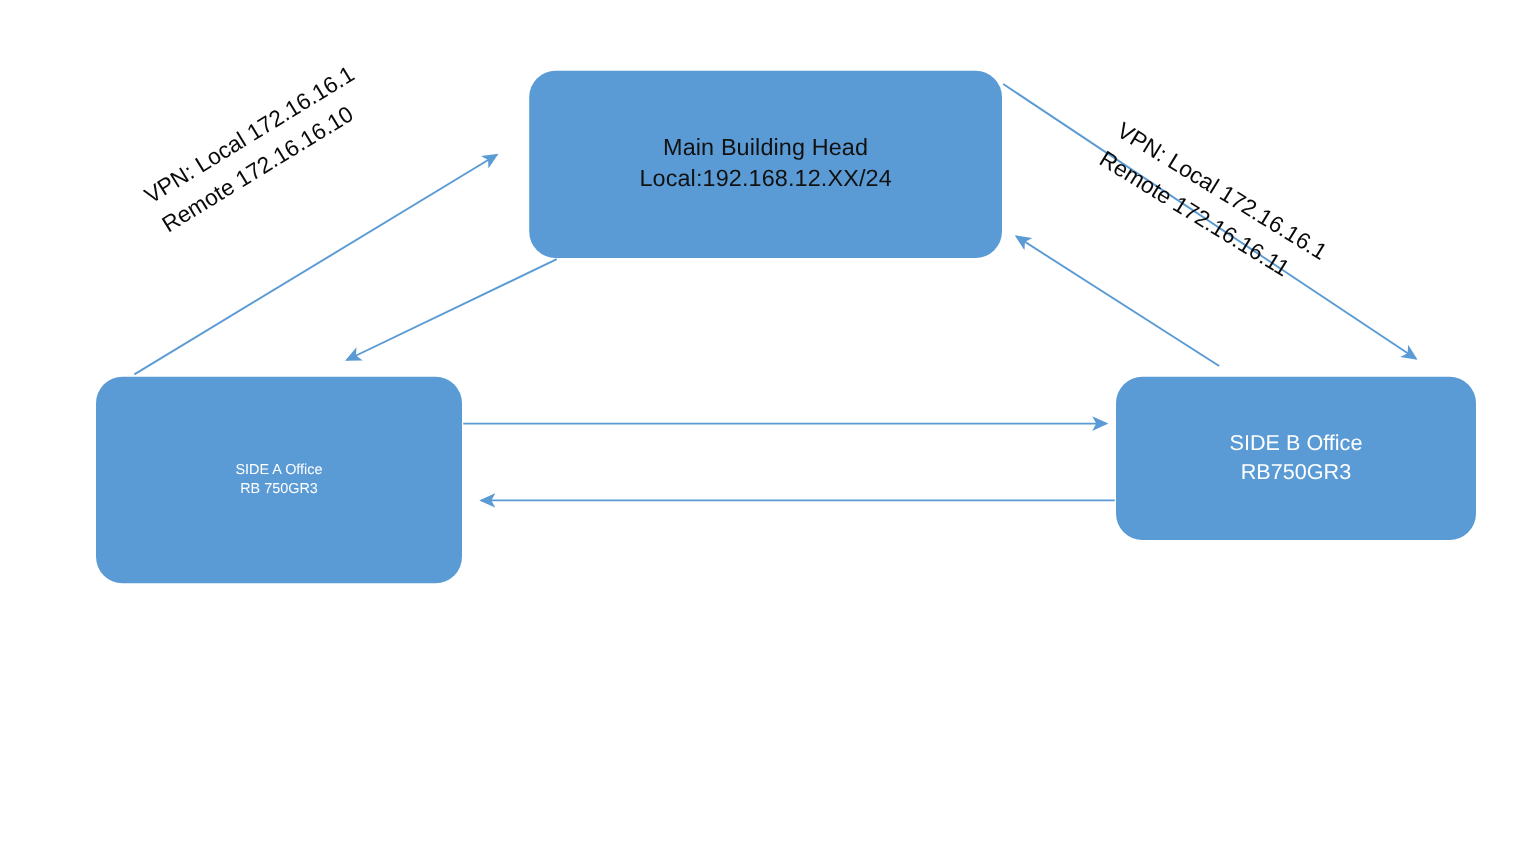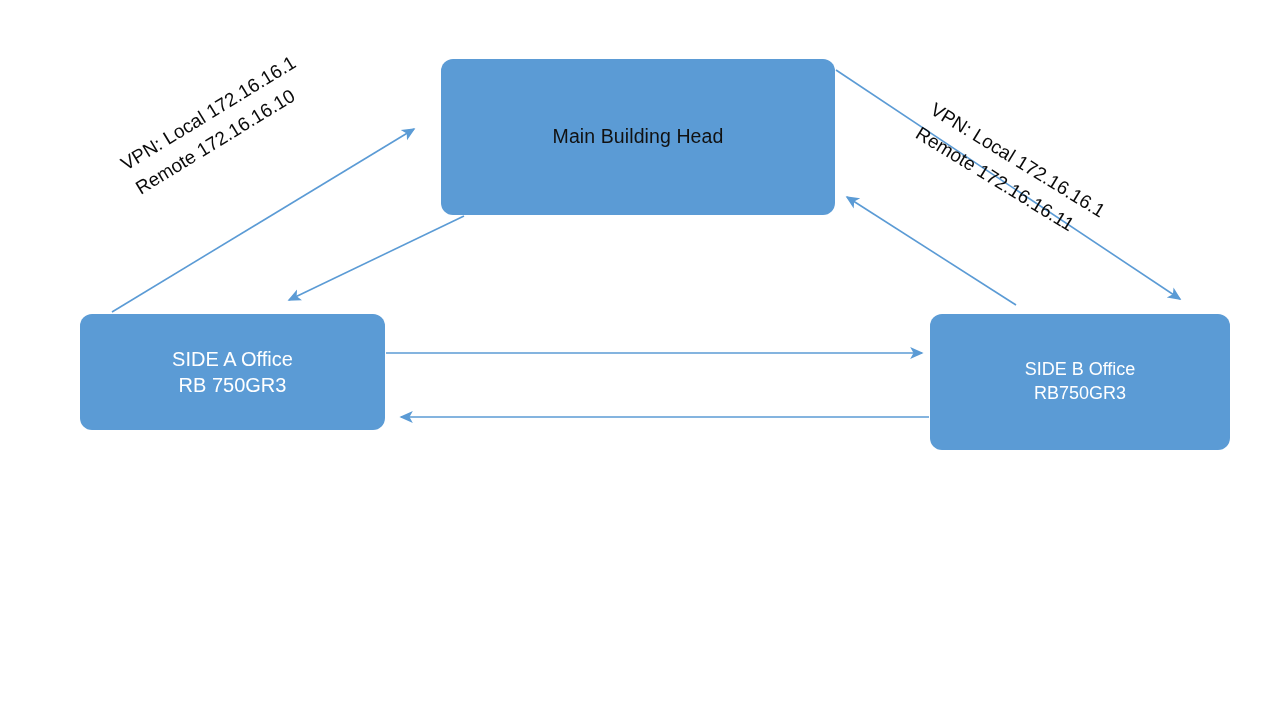--- a/index.html
+++ b/index.html
@@ -24,21 +24,21 @@
     position: absolute;
     left: 0;
     top: 0;
     width: 1280px;
     height: 720px;
     pointer-events: none;
   }
   .node {
     position: absolute;
     box-sizing: border-box;
-    border-radius: 12px;
+    border-radius: 22px;
     display: flex;
     flex-direction: column;
     align-items: center;
     justify-content: center;
     text-align: center;
     line-height: 1.32;
   }
   .node .nline {
     display: block;
     white-space: nowrap;
@@ -50,24 +50,24 @@
     height: 156px;
     background: #5B9BD5;
     color: #111111;
     font-size: 19.5px;
     letter-spacing: 0.1px;
   }
   #node-side-a {
     left: 80px;
     top: 314px;
     width: 305px;
-    height: 116px;
+    height: 172px;
     background: #5B9BD5;
     color: #ffffff;
-    font-size: 20px;
+    font-size: 12px;
   }
   #node-side-b {
     left: 930px;
     top: 314px;
     width: 300px;
     height: 136px;
     background: #5B9BD5;
     color: #ffffff;
     font-size: 18px;
   }
@@ -113,20 +113,21 @@
 
     <line x1="1016" y1="305" x2="847" y2="197" stroke="#5B9BD5" stroke-width="1.6" marker-end="url(#ah)"></line>
 
     <line x1="386" y1="353" x2="922" y2="353" stroke="#5B9BD5" stroke-width="1.6" marker-end="url(#ah)"></line>
 
     <line x1="929" y1="417" x2="401" y2="417" stroke="#5B9BD5" stroke-width="1.6" marker-end="url(#ah)"></line>
   </svg>
 
   <div class="node" id="node-main">
     <span class="nline">Main Building Head</span>
+    <span class="nline">Local:192.168.12.XX/24</span>
   </div>
 
   <div class="node" id="node-side-a">
     <span class="nline">SIDE A Office</span>
     <span class="nline">RB 750GR3</span>
   </div>
 
   <div class="node" id="node-side-b">
     <span class="nline">SIDE B Office</span>
     <span class="nline">RB750GR3</span>

